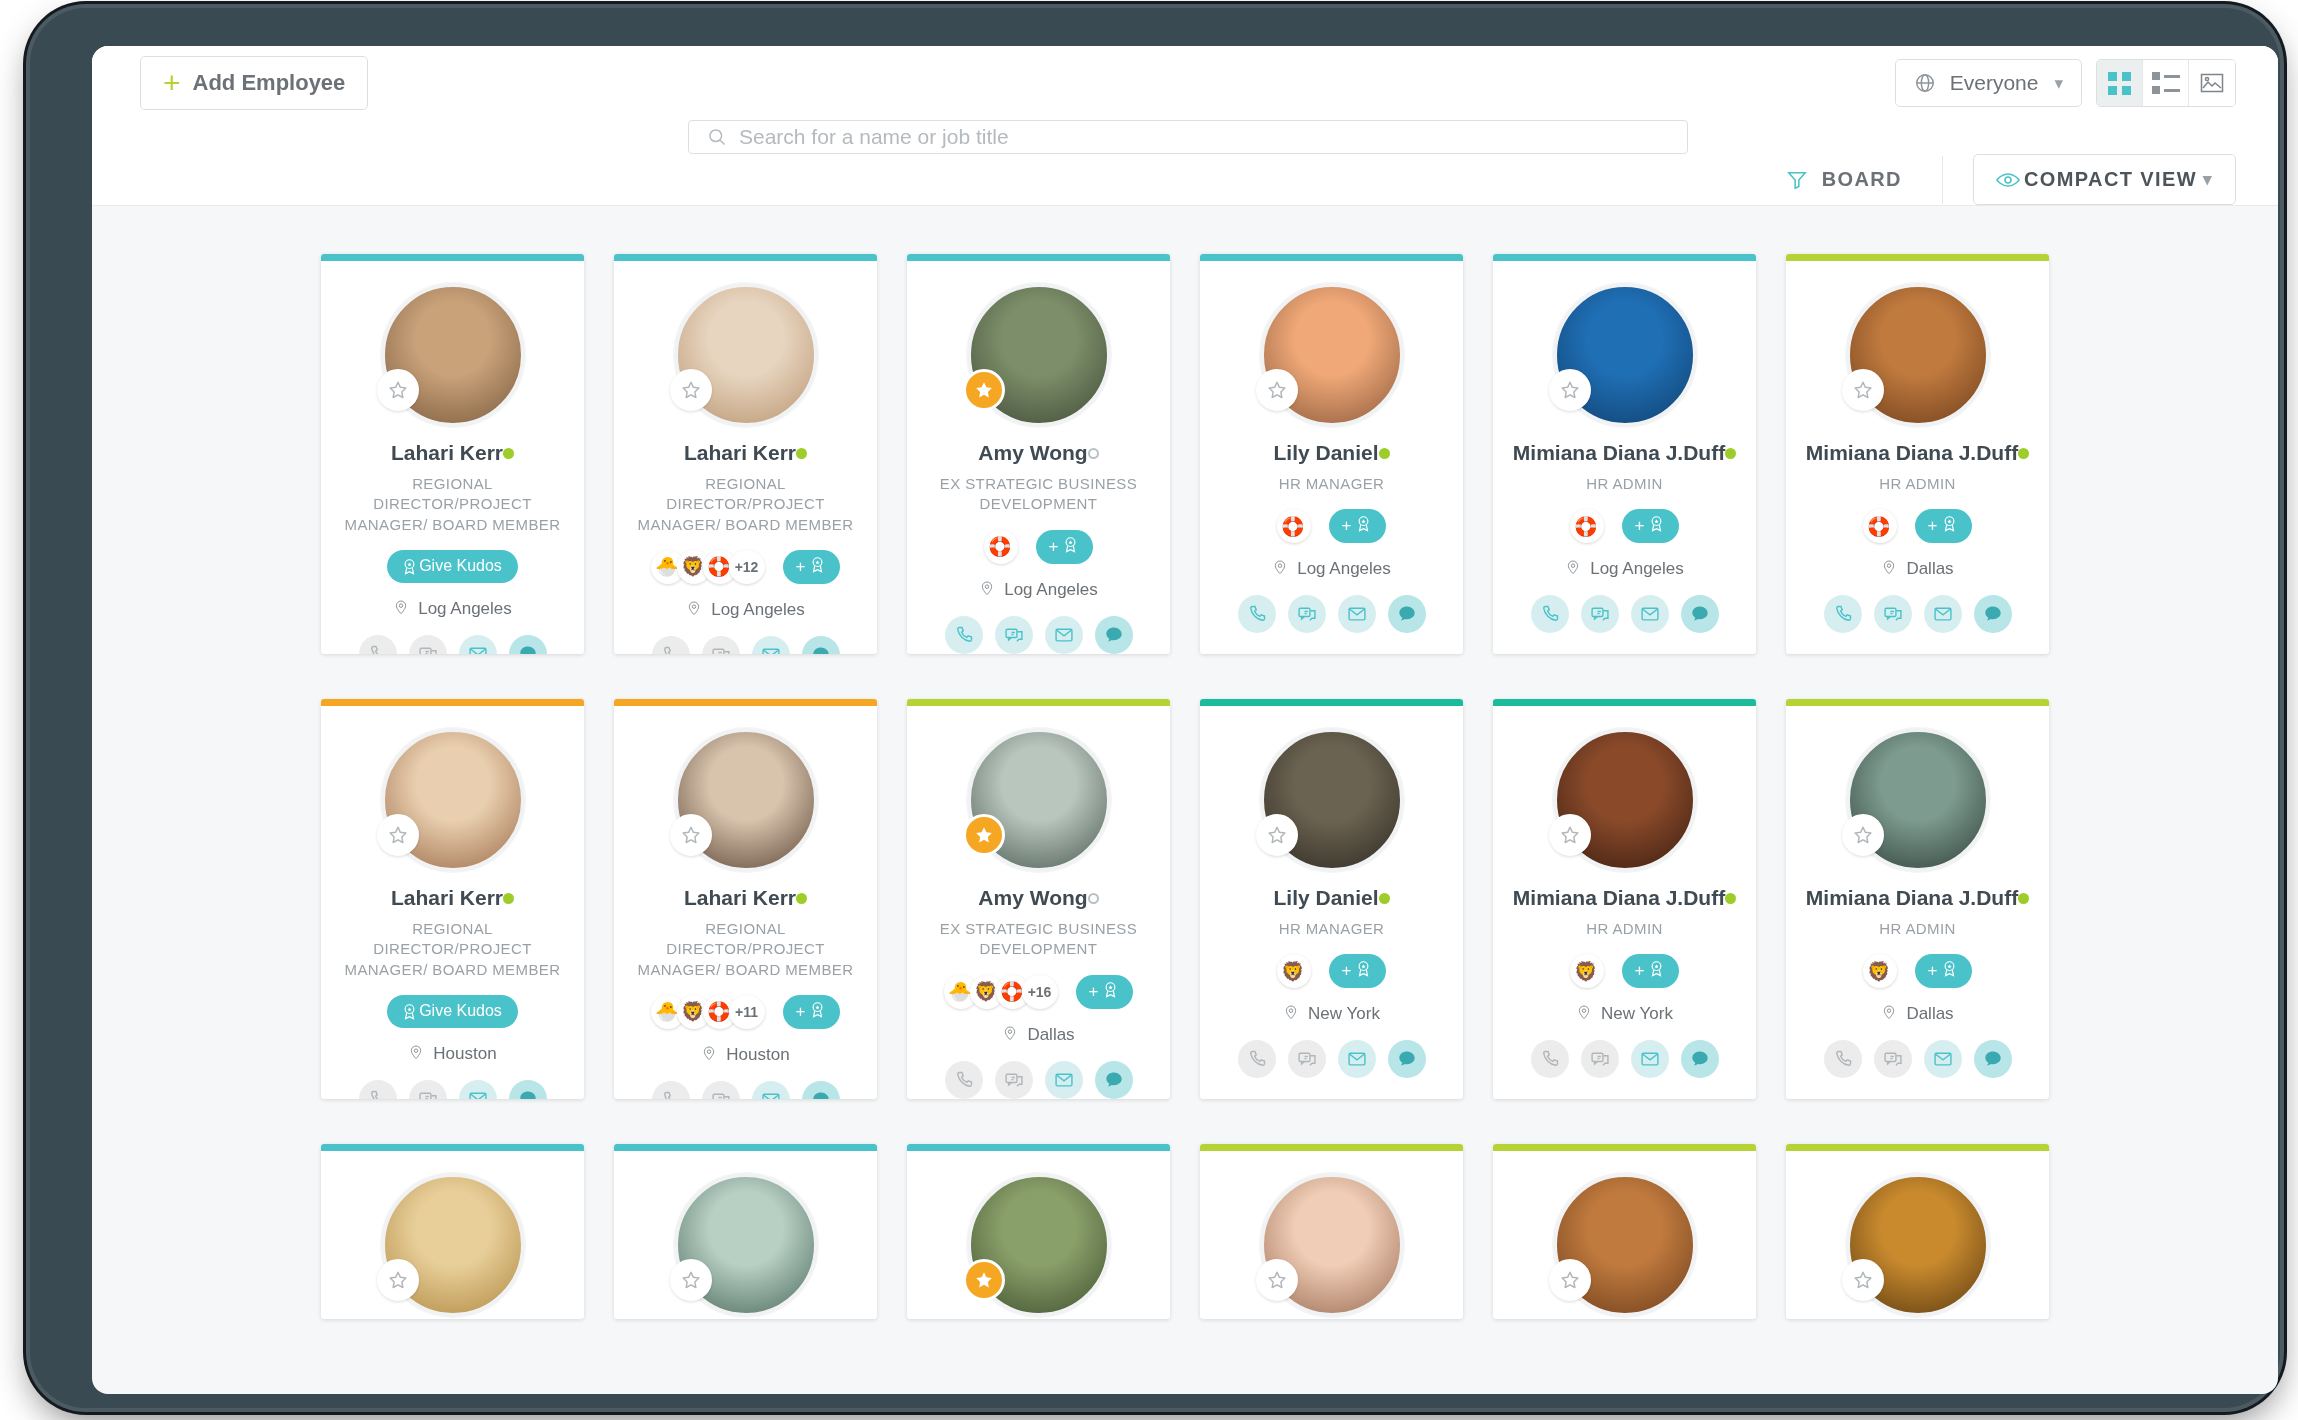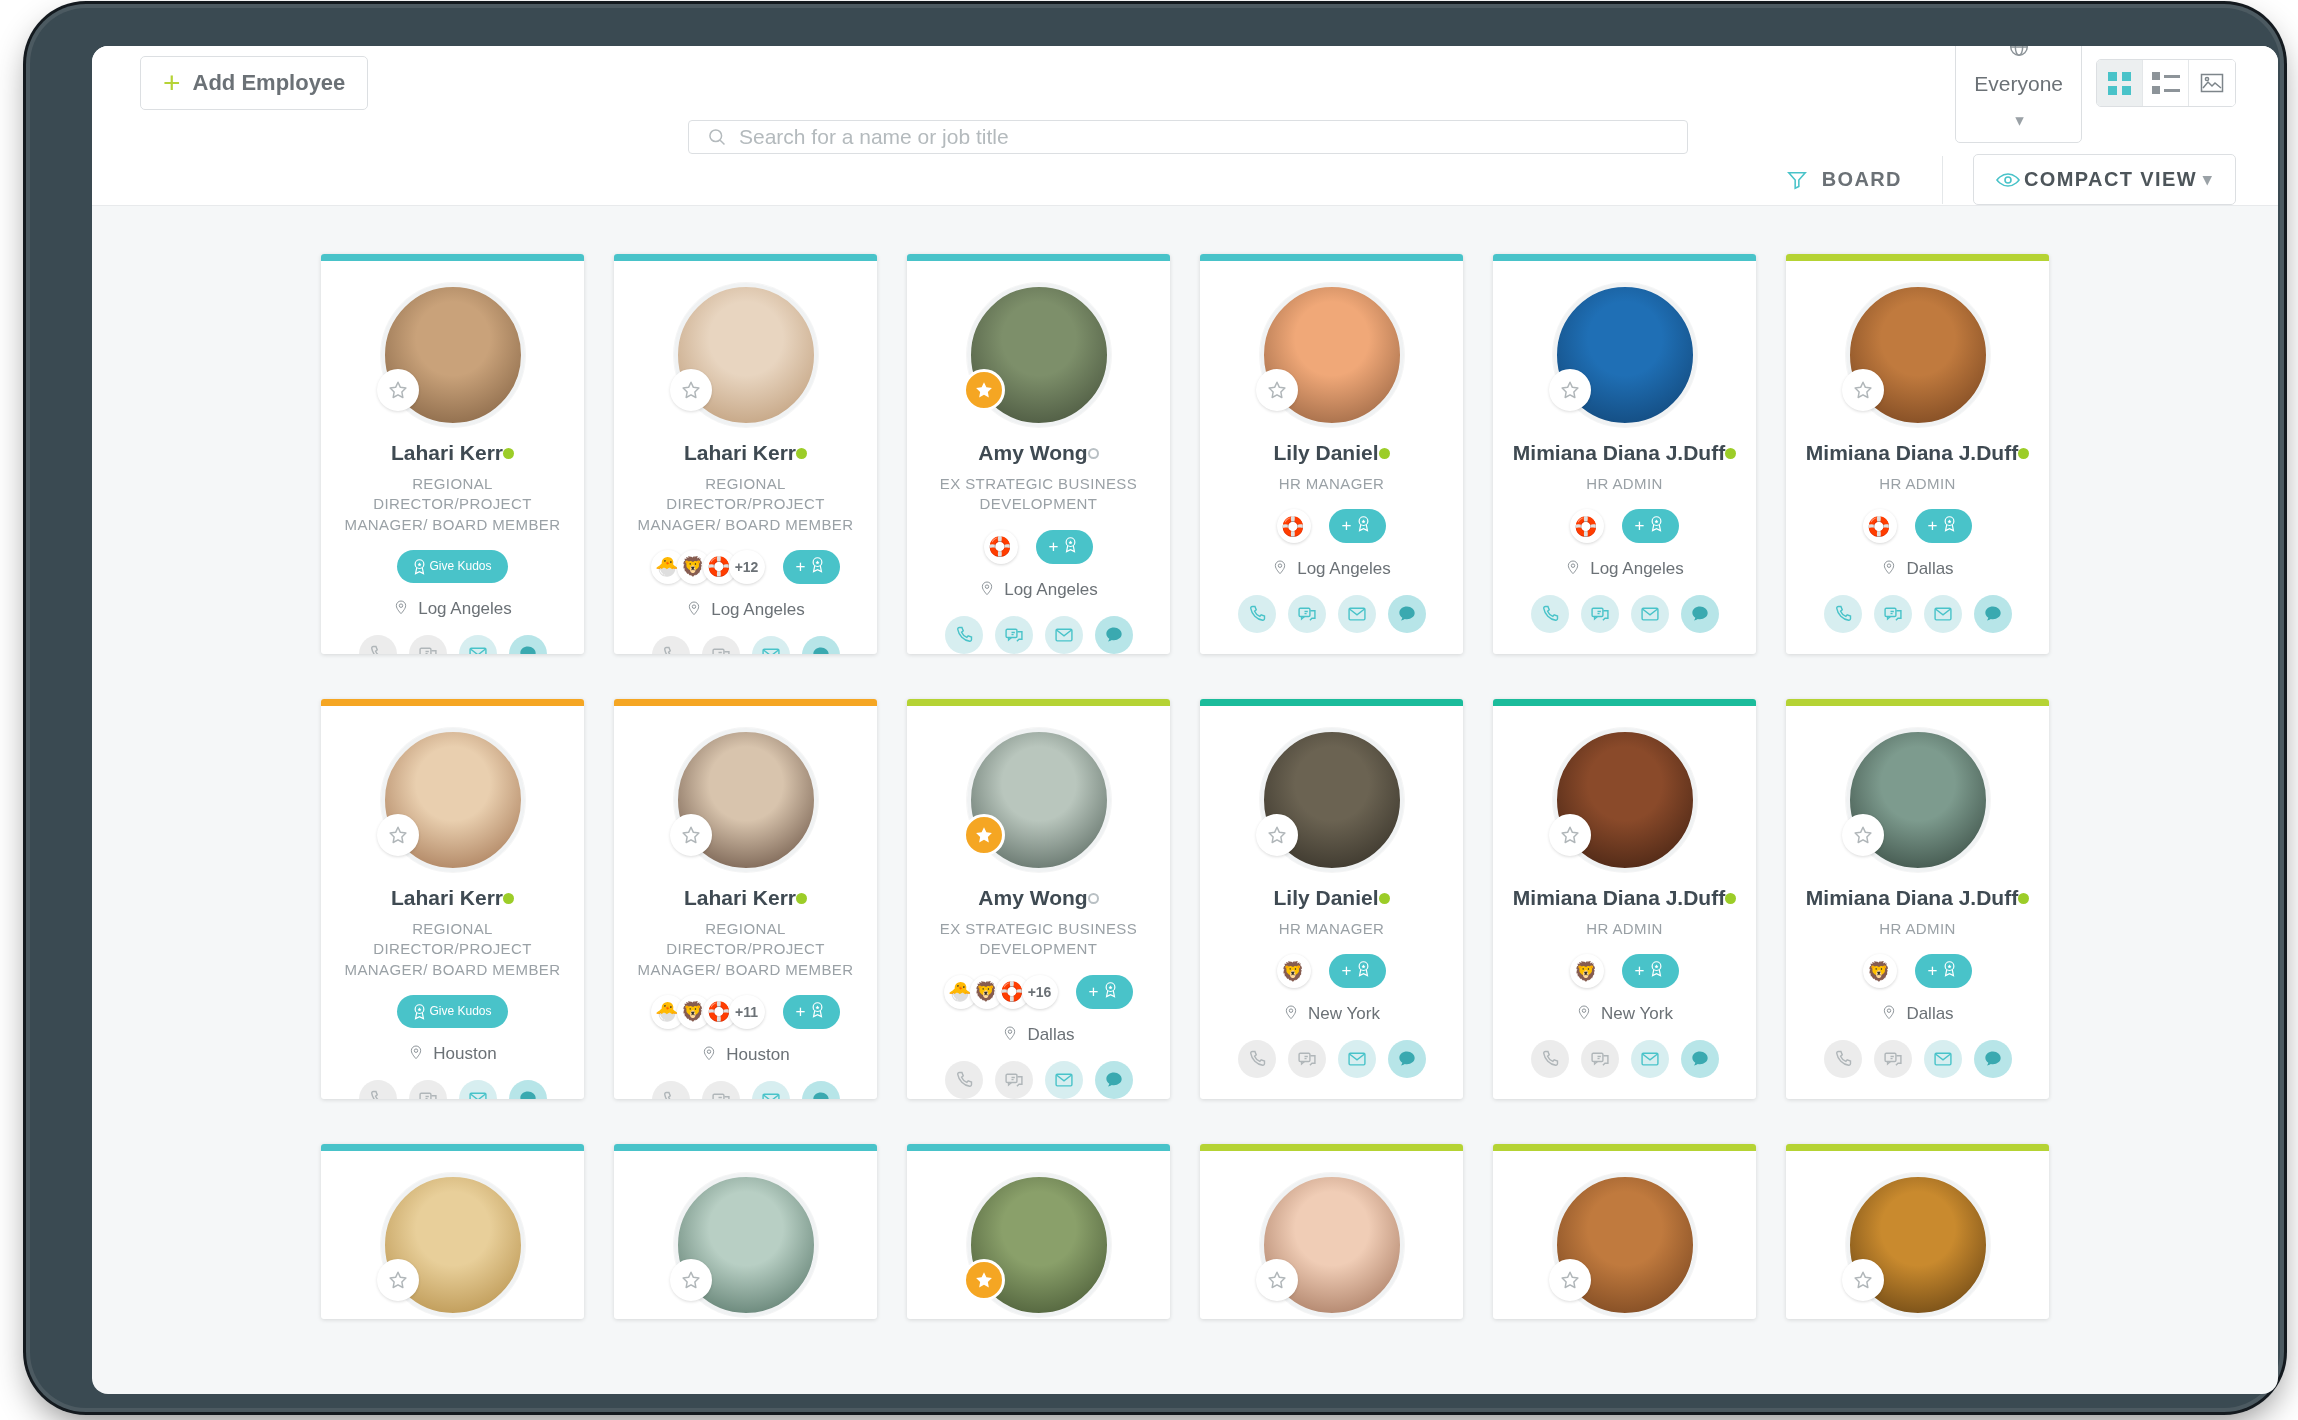--- a/index.html
+++ b/index.html
@@ -59,21 +59,21 @@
     padding: 13px 22px; cursor: pointer;
     font-size: 22px; color: #6b7176; font-weight: 600; font-family: inherit;
   }
   .plus-icon { color: #b6d336; font-size: 30px; line-height: 18px; font-weight: 400; }
 
   #toolbar-top-right { margin-left: auto; display: flex; align-items: center; gap: 14px; }
   #audience-select {
     display: flex; align-items: center; gap: 14px;
     border: 1px solid #dcdfe2; border-radius: 5px; background: #fff;
     padding: 11px 18px; cursor: pointer;
-    font-size: 21px; color: #6b7176; flex-direction: column;
+    font-size: 21px; color: #6b7176;
   }
   .globe-icon { width: 22px; height: 22px; color: #8d9499; }
   .chev { color: #9aa1a6; font-size: 17px; margin-left: 2px; }
 
   #view-toggle { display: flex; border: 1px solid #dcdfe2; border-radius: 5px; overflow: hidden; }
   .vt {
     width: 46px; height: 46px; background: #fff;
     display: flex; align-items: center; justify-content: center;
     cursor: pointer; border-right: 1px solid #e4e7e9;
   }
@@ -167,21 +167,21 @@
 
   .emp-title {
     margin-top: 9px; font-size: 15px; color: #9aa1a6; text-align: center;
     letter-spacing: .4px; line-height: 1.35; max-width: 216px; text-transform: uppercase;
   }
 
   .kudos-row { margin-top: 15px; display: flex; align-items: center; gap: 10px; height: 34px; }
   .give-kudos-pill {
     display: flex; align-items: center; gap: 0;
     background: #49c3c9; color: #fff; border-radius: 18px;
-    padding: 7px 16px 7px 13px; font-size: 12px; cursor: pointer;
+    padding: 7px 16px 7px 13px; font-size: 16px; cursor: pointer;
   }
   .badge-stack { display: flex; align-items: center; }
   .badge-chip {
     width: 34px; height: 34px; border-radius: 50%;
     background: #fff; border: 2px solid #fff;
     box-shadow: 0 1px 3px rgba(0,0,0,.16);
     display: flex; align-items: center; justify-content: center;
     font-size: 19px; margin-left: -8px;
   }
   .badge-chip:first-child { margin-left: 0; }

